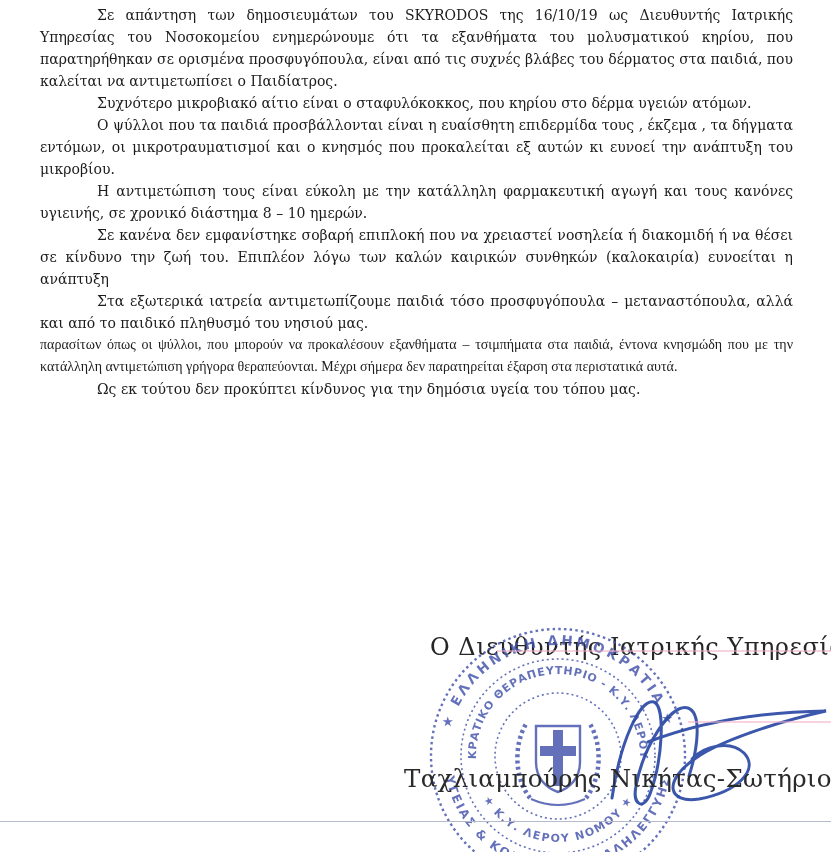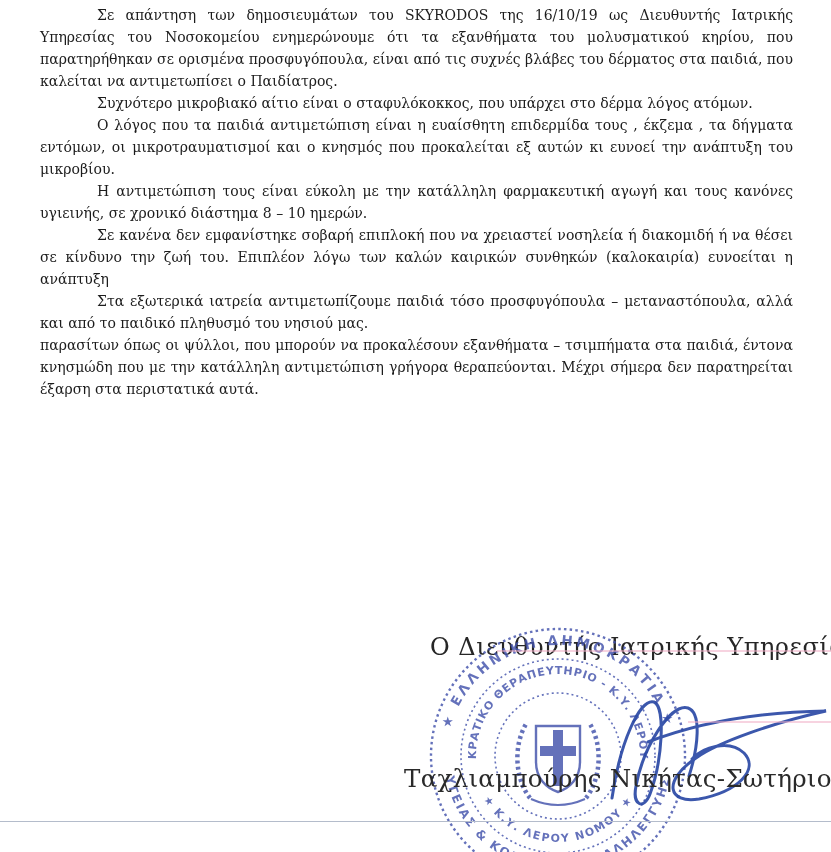--- a/index.html
+++ b/index.html
@@ -12,21 +12,21 @@
   }
   .body-text{
     position:absolute;
     left:40px;top:4px;width:753px;
     font-size:14px;line-height:22px;
     color:#1c1c1c;
     text-align:justify;
   }
   .body-text p{margin:0;padding:0;}
   .body-text p.indent{text-indent:57px;}
-  .body-text p.no-indent{text-indent:0;}
+  .body-text p.no-indent{text-indent:0;font-family:Liberation Serif, serif;}
   .sig-title{
     position:absolute;left:430px;top:633px;
     font-size:24px;color:#262626;
     white-space:nowrap;letter-spacing:0.5px;
   }
   .sig-name{
     position:absolute;left:404px;top:764px;
     font-size:24.5px;color:#2a2a2a;
     white-space:nowrap;letter-spacing:0.3px;
   }
@@ -46,26 +46,27 @@
   .scan-line{position:absolute;height:2px;opacity:0.55;}
   .bottom-line{position:absolute;left:0;top:821px;width:831px;height:1px;}
 </style>
 </head>
 <body>
 
 <div class="page">
 
   <div class="body-text">
     <p class="indent">Σε απάντηση των δημοσιευμάτων του SKYRODOS της 16/10/19 ως Διευθυντής Ιατρικής Υπηρεσίας του Νοσοκομείου ενημερώνουμε ότι τα εξανθήματα του μολυσματικού κηρίου, που παρατηρήθηκαν σε ορισμένα προσφυγόπουλα, είναι από τις συχνές βλάβες του δέρματος στα παιδιά, που καλείται να αντιμετωπίσει ο Παιδίατρος.</p>
-    <p class="indent">Συχνότερο μικροβιακό αίτιο είναι ο σταφυλόκοκκος, που υπάρχει στο δέρμα λόγος ατόμων.</p>
-    <p class="indent">Ο λόγος που τα παιδιά αντιμετώπιση είναι η ευαίσθητη επιδερμίδα τους , έκζεμα , τα δήγματα εντόμων, οι μικροτραυματισμοί και ο κνησμός που προκαλείται εξ αυτών κι ευνοεί την ανάπτυξη του μικροβίου.</p>
+    <p class="indent">Συχνότερο μικροβιακό αίτιο είναι ο σταφυλόκοκκος, που κηρίου στο δέρμα υγειών ατόμων.</p>
+    <p class="indent">Ο ψύλλοι που τα παιδιά προσβάλλονται είναι η ευαίσθητη επιδερμίδα τους , έκζεμα , τα δήγματα εντόμων, οι μικροτραυματισμοί και ο κνησμός που προκαλείται εξ αυτών κι ευνοεί την ανάπτυξη του μικροβίου.</p>
     <p class="indent">Η αντιμετώπιση τους είναι εύκολη με την κατάλληλη φαρμακευτική αγωγή και τους κανόνες υγιεινής, σε χρονικό διάστημα 8 – 10 ημερών.</p>
     <p class="indent">Σε κανένα δεν εμφανίστηκε σοβαρή επιπλοκή που να χρειαστεί νοσηλεία ή διακομιδή ή να θέσει σε κίνδυνο την ζωή του. Επιπλέον λόγω των καλών καιρικών συνθηκών (καλοκαιρία) ευνοείται η ανάπτυξη</p>
     <p class="indent">Στα εξωτερικά ιατρεία αντιμετωπίζουμε παιδιά τόσο προσφυγόπουλα – μεταναστόπουλα, αλλά και από το παιδικό πληθυσμό του νησιού μας.</p>
     <p class="no-indent">παρασίτων όπως οι ψύλλοι, που μπορούν να προκαλέσουν εξανθήματα – τσιμπήματα στα παιδιά, έντονα κνησμώδη που με την κατάλληλη αντιμετώπιση γρήγορα θεραπεύονται.  Μέχρι σήμερα δεν παρατηρείται έξαρση στα περιστατικά αυτά.</p>
+    <p class="indent">Ως εκ τούτου δεν προκύπτει κίνδυνος για την δημόσια υγεία του τόπου μας.</p>
   </div>
 
   <div class="sig-title">Ο Διευθυντής Ιατρικής Υπηρεσίας</div>
 
   <svg class="stamp-svg" viewBox="0 0 280 280" xmlns="http://www.w3.org/2000/svg">
     <defs>
       <path id="arc-outer-top" d="M 29 140 A 111 111 0 0 1 251 140"></path>
       <path id="arc-outer-bottom" d="M 26 140 A 114 114 0 0 0 254 140"></path>
       <path id="arc-inner-top" d="M 58 140 A 82 82 0 0 1 222 140"></path>
       <path id="arc-inner-bottom" d="M 54 140 A 86 86 0 0 0 226 140"></path>

